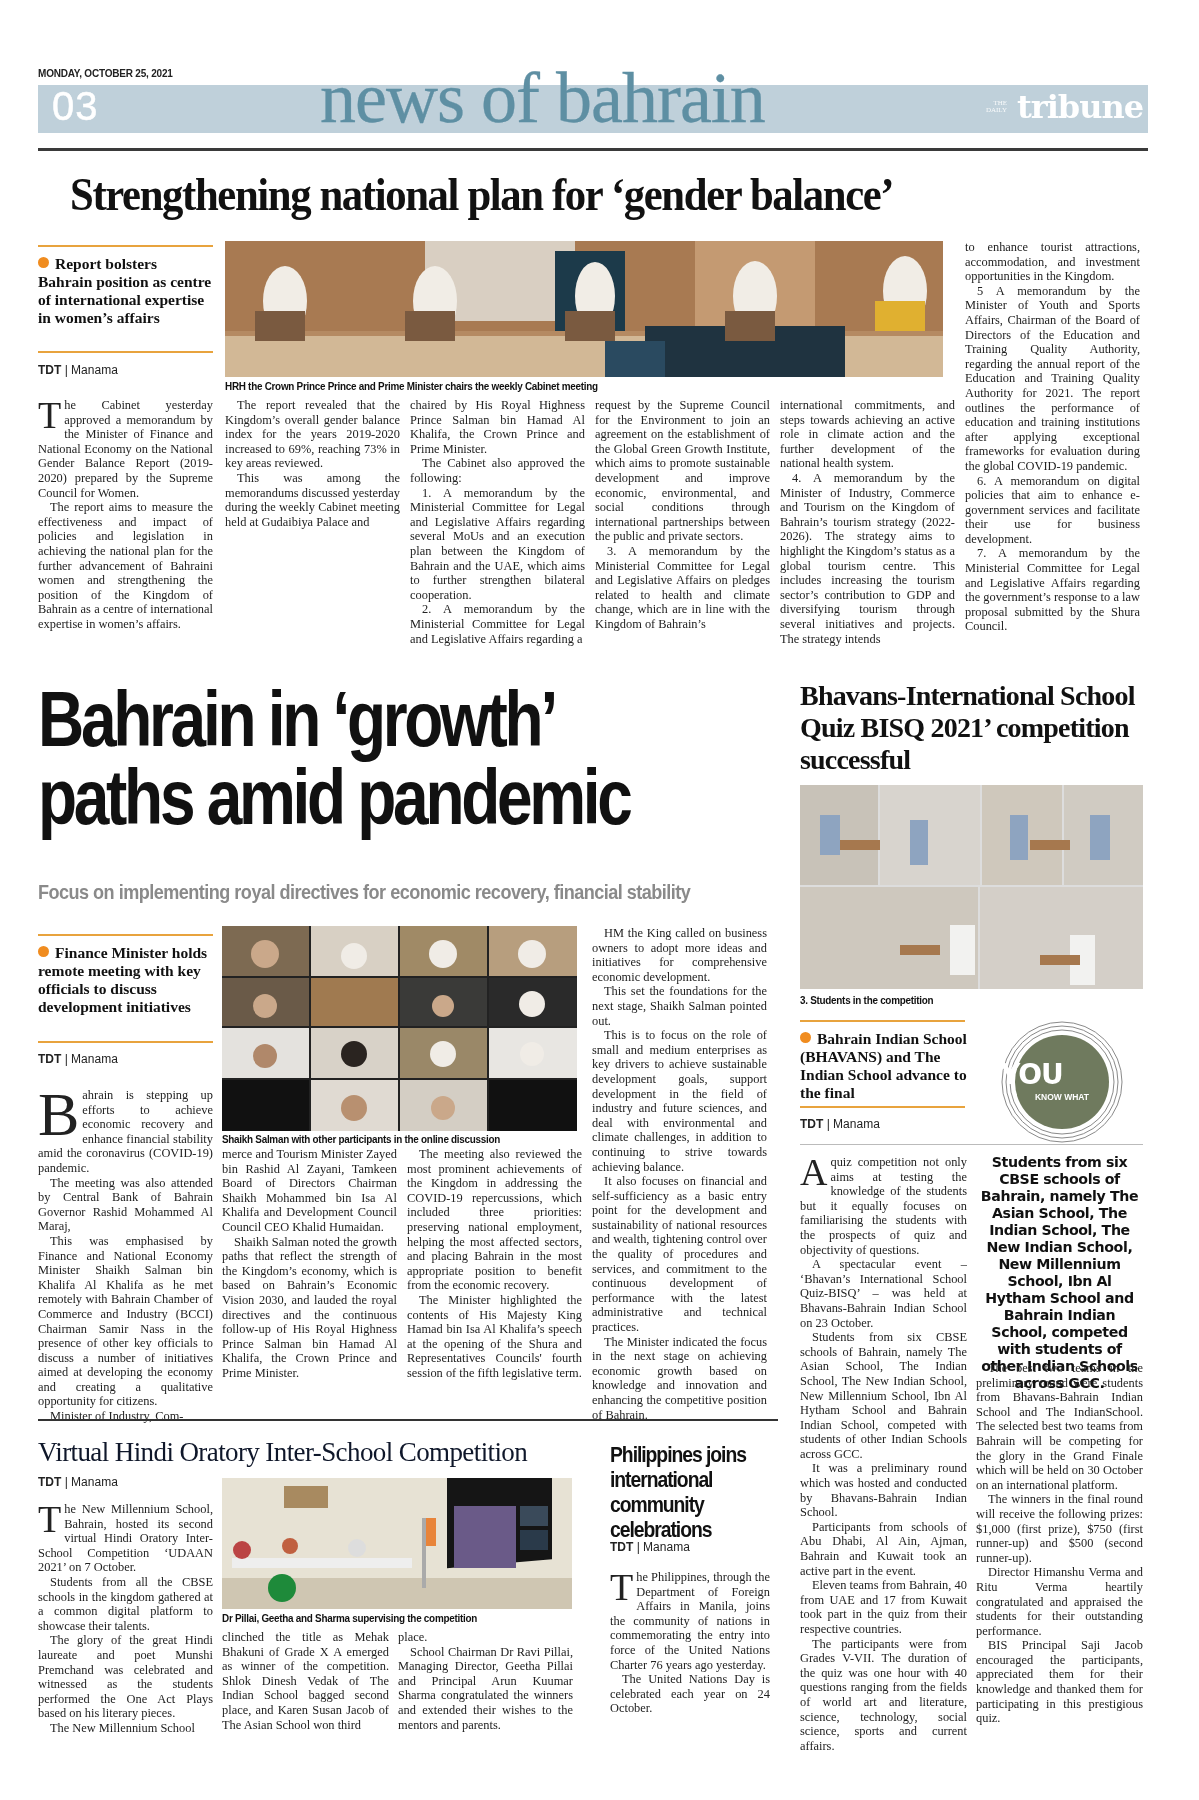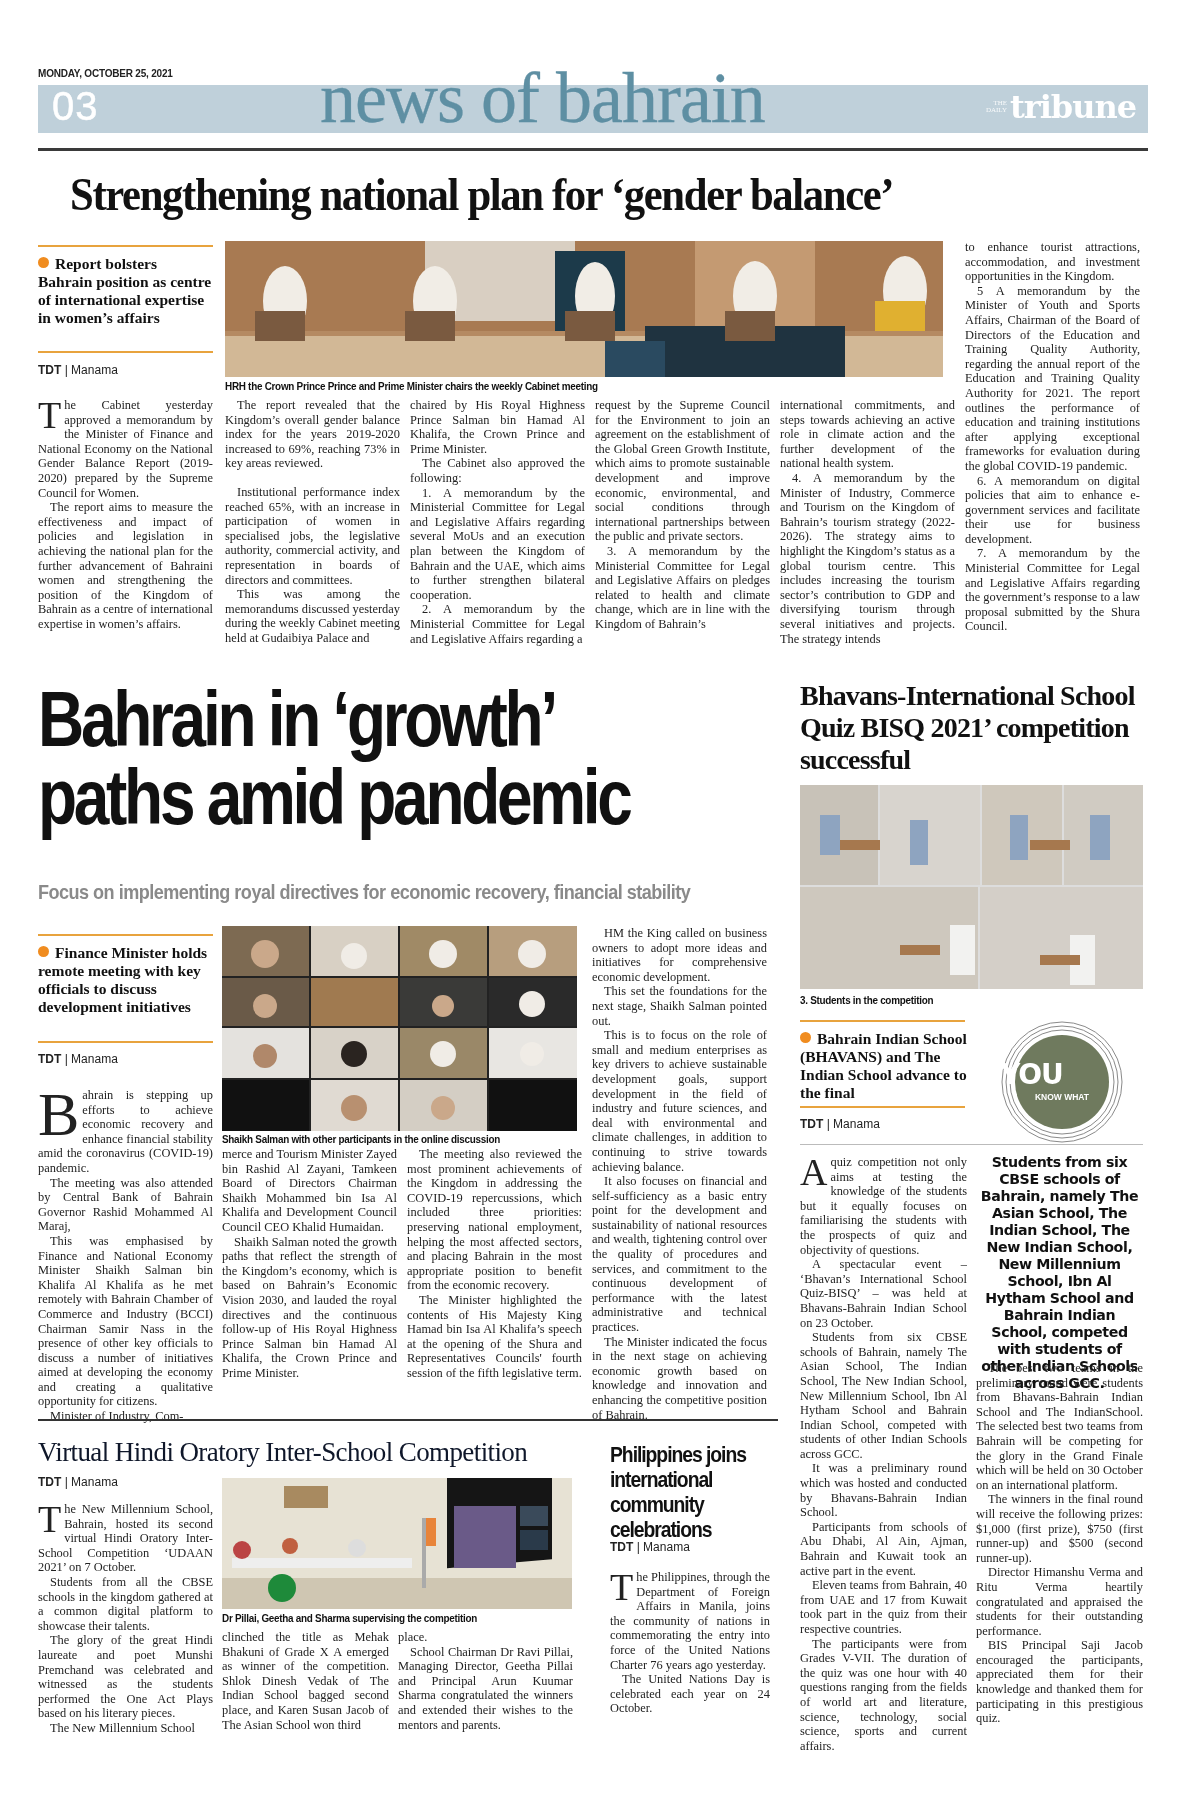--- a/index.html
+++ b/index.html
@@ -3,21 +3,21 @@
 <meta charset="utf-8">
 <style>
 *{box-sizing:border-box;margin:0;padding:0}
 html,body{width:1199px;height:1800px;background:#fff;overflow:hidden}
 body{position:relative;font-family:"Liberation Serif","DejaVu Serif",serif;color:#1a1a1a}
 .abs{position:absolute}
 .date{left:38px;top:68px;font:bold 10px "Liberation Sans",sans-serif;letter-spacing:-0.2px;color:#222}
 .mast{left:38px;top:85px;width:1110px;height:48px;background:#bfd0da}
 .pageno{left:52px;top:84px;font:300 40px "Liberation Sans",sans-serif;color:#fff;-webkit-text-stroke:0.5px #fff;letter-spacing:1px}
 .mast-title{left:320px;top:62px;font:300 72px "Liberation Serif",serif;color:#5e8fa3;letter-spacing:-1px;line-height:1;-webkit-text-stroke:0.3px #5e8fa3;font-weight:normal}
-.tribune{left:985px;top:88px;color:#fff;display:flex;align-items:center;gap:3px}
+.tribune{left:985px;top:88px;color:#fff;display:flex;align-items:center;gap:10px}
 .tribune .the{font:7px "Liberation Serif",serif;line-height:7px;width:22px;text-align:right;opacity:.9}
 .tribune .tname{font:900 32px "DejaVu Serif",serif;letter-spacing:-1px}
 .rule-top{left:38px;top:148px;width:1110px;height:3px;background:#3a3a3a}
 .headline1{left:70px;top:168px;font:bold 46px "Liberation Serif",serif;letter-spacing:-1.5px;color:#111;transform:scaleX(.93);transform-origin:left}
 .orule{height:2px;background:#e8a33d}
 .kicker{font:bold 15.5px "Liberation Serif",serif;line-height:18px;color:#111}
 .dot{display:inline-block;width:11px;height:11px;border-radius:50%;background:#f08c1f;margin-right:6px;vertical-align:1px}
 .byline{font:12px "Liberation Sans",sans-serif;color:#222}
 .byline b{font-weight:bold}
 .body{font:12.4px/14.6px "Liberation Serif",serif;text-align:justify;color:#222;hyphens:auto}
@@ -85,21 +85,20 @@
   </svg>
 </div>
 <div class="abs caption" style="left:225px;top:380px">HRH the Crown Prince Prince and Prime Minister chairs the weekly Cabinet meeting</div>
 
 <div class="abs body" style="left:38px;top:398px;width:175px">
   <p class="first"><span class="dropcap">T</span><span>he Cabinet yesterday approved a memorandum by the Minister of Finance and National Economy on the National Gender Balance Report (2019-2020) prepared by the Supreme Council for Women.</span></p>
   <p>The report aims to measure the effectiveness and impact of policies and legislation in achieving the national plan for the further advancement of Bahraini women and strengthening the position of the Kingdom of Bahrain as a centre of international expertise in women’s affairs.</p>
 </div>
 <div class="abs body" style="left:225px;top:398px;width:175px">
   <p>The report revealed that the Kingdom’s overall gender balance index for the years 2019-2020 increased to 69%, reaching 73% in key areas reviewed.</p>
-  <p style="margin-top:14px">Institutional performance index reached 65%, with an increase in participation of women in specialised jobs, the legislative authority, commercial activity, and representation in boards of directors and committees.</p>
   <p>This was among the memorandums discussed yesterday during the weekly Cabinet meeting held at Gudaibiya Palace and</p>
 </div>
 <div class="abs body" style="left:410px;top:398px;width:175px">
   <p class="first">chaired by His Royal Highness Prince Salman bin Hamad Al Khalifa, the Crown Prince and Prime Minister.</p>
   <p>The Cabinet also approved the following:</p>
   <p>1. A memorandum by the Ministerial Committee for Legal and Legislative Affairs regarding several MoUs and an execution plan between the Kingdom of Bahrain and the UAE, which aims to further strengthen bilateral cooperation.</p>
   <p>2. A memorandum by the Ministerial Committee for Legal and Legislative Affairs regarding a</p>
 </div>
 <div class="abs body" style="left:595px;top:398px;width:175px">
   <p class="first">request by the Supreme Council for the Environment to join an agreement on the establishment of the Global Green Growth Institute, which aims to promote sustainable development and improve economic, environmental, and social conditions through international partnerships between the public and private sectors.</p>

